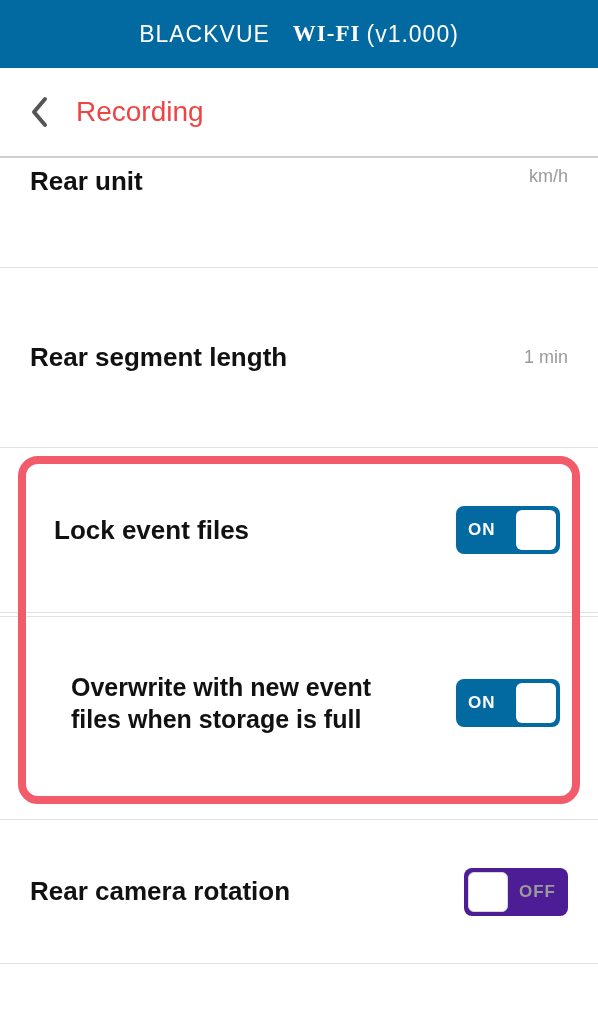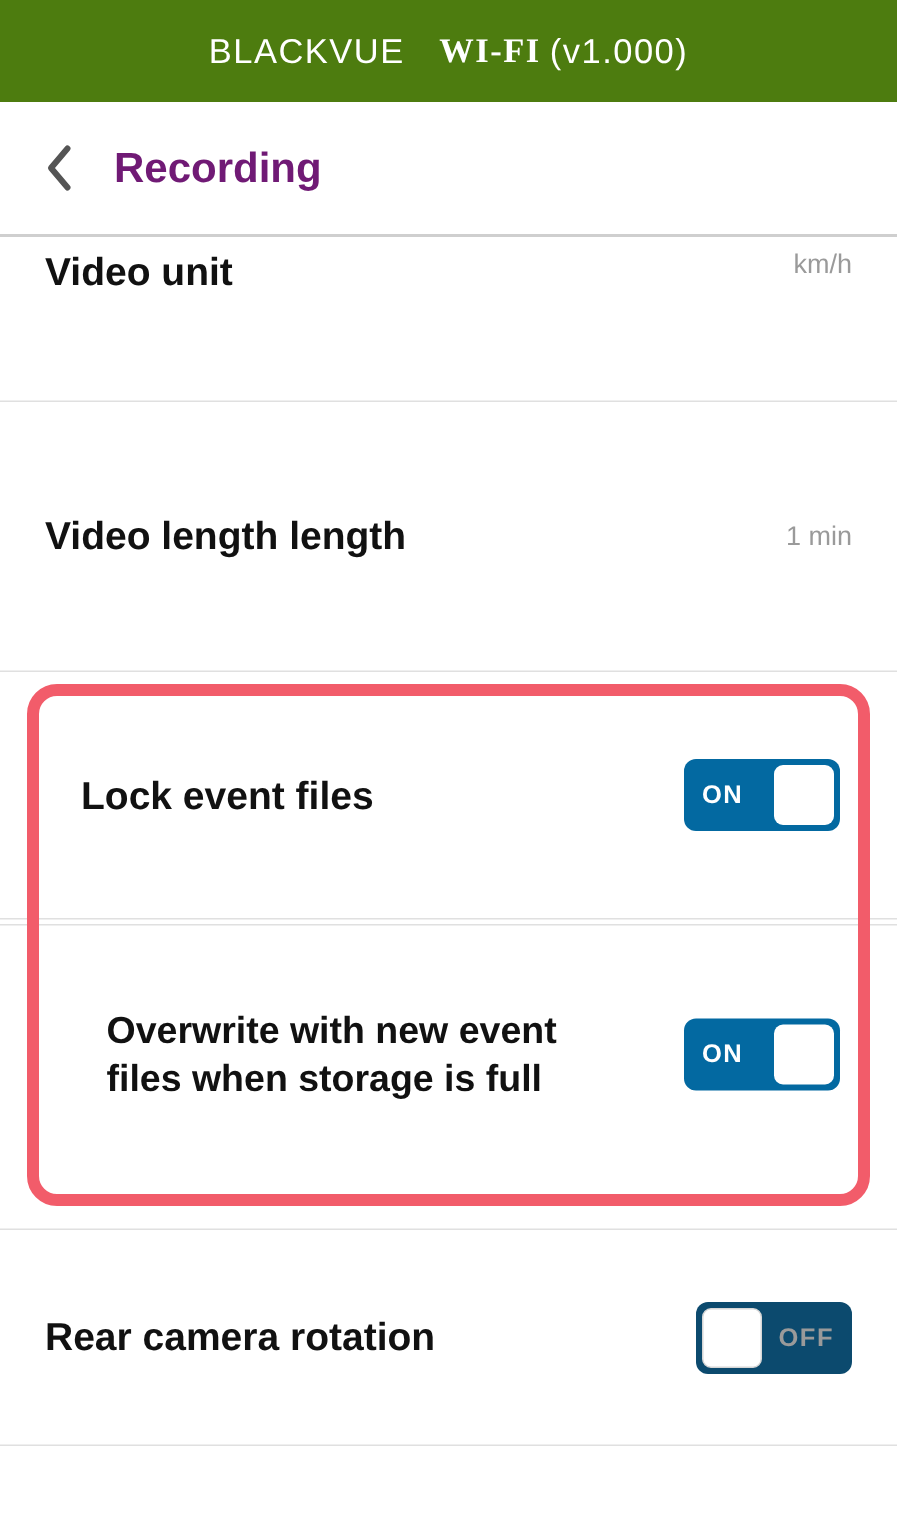--- a/index.html
+++ b/index.html
@@ -8,21 +8,21 @@
       box-sizing: border-box;
       font-family: -apple-system, BlinkMacSystemFont, "Segoe UI", Helvetica, Arial, sans-serif;
     }
     body {
       width: 598px;
       height: 1024px;
       background: #ffffff;
       overflow: hidden;
     }
     .header-bar {
-      background: #4d7c0f;
+      background: #0369a1;
       height: 68px;
       display: flex;
       align-items: center;
       justify-content: center;
       color: #ffffff;
       font-size: 23px;
       letter-spacing: 1px;
     }
     .header-bar .thin {
       font-weight: 300;
@@ -50,22 +50,22 @@
       align-items: center;
       justify-content: center;
       cursor: pointer;
     }
     .chevron-back svg {
       width: 18px;
       height: 32px;
     }
     .nav-title {
       font-size: 28px;
-      font-weight: 700;
-      color: #701a75;
+      font-weight: 400;
+      color: #ef4444;
       margin-left: 26px;
     }
     .settings-list {
       position: relative;
     }
     .row {
       display: flex;
       align-items: center;
       justify-content: space-between;
       padding: 0 30px;
@@ -141,21 +141,21 @@
       background: #ffffff;
       border-radius: 6px;
     }
     .toggle-on .txt {
       color: #ffffff;
       font-size: 17px;
       font-weight: 700;
       letter-spacing: 1px;
     }
     .toggle-off {
-      background: #0c4a6e;
+      background: #4c1d95;
       justify-content: flex-end;
       padding-right: 12px;
     }
     .toggle-off .knob {
       position: absolute;
       left: 4px;
       top: 4px;
       width: 40px;
       height: 40px;
       background: #ffffff;
@@ -201,26 +201,26 @@
     <svg viewBox="0 0 18 32">
       <polyline points="15,3 4,16 15,29" fill="none" stroke="#555" stroke-width="4" stroke-linecap="round" stroke-linejoin="round"></polyline>
     </svg>
   </div>
   <div class="nav-title">Recording</div>
 </div>
 
 <div class="settings-list">
 
   <div class="row row-speed">
-    <div class="label-bold">Video unit</div>
+    <div class="label-bold">Rear unit</div>
     <div class="value-grey">km/h</div>
   </div>
 
   <div class="row row-segment">
-    <div class="label-bold">Video length length</div>
+    <div class="label-bold">Rear segment length</div>
     <div class="value-grey">1 min</div>
   </div>
 
   <div class="row row-lock">
     <div class="label-bold">Lock event files</div>
     <div class="toggle toggle-on">
       <span class="txt">ON</span>
       <span class="knob"></span>
     </div>
   </div>

